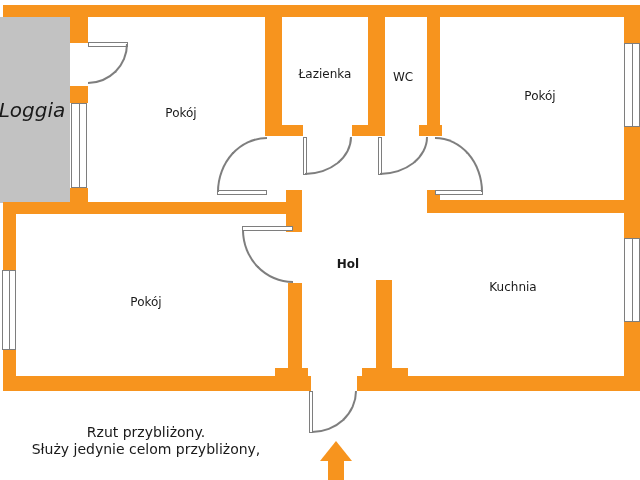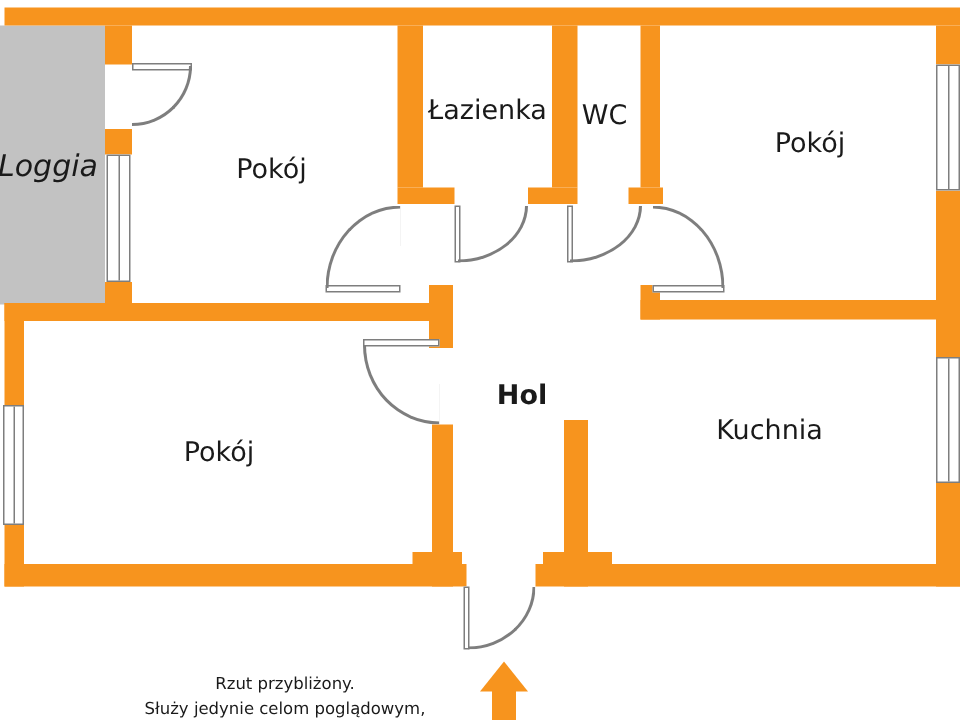--- a/index.html
+++ b/index.html
@@ -19,26 +19,26 @@
   .win .mull{position:absolute;background:var(--line);}
   .win.v .mull{left:50%;top:0;width:1px;height:100%;}
   .leaf{position:absolute;background:#fff;border:1px solid var(--line);box-sizing:border-box;}
   .arc{position:absolute;box-sizing:border-box;border:0 solid var(--line);background:transparent;}
   .arc.br{border-right-width:2px;border-bottom-width:2px;border-bottom-right-radius:100% 100%;}
   .arc.bl{border-left-width:2px;border-bottom-width:2px;border-bottom-left-radius:100% 100%;}
   .arc.tl{border-left-width:2px;border-top-width:2px;border-top-left-radius:100% 100%;}
   .arc.tr{border-right-width:2px;border-top-width:2px;border-top-right-radius:100% 100%;}
   .label{
     position:absolute;transform:translate(-50%,-50%);
-    color:var(--text);font-size:18px;white-space:nowrap;
+    color:var(--text);font-size:12px;white-space:nowrap;
   }
   .label.big{font-size:20px;}
   .disclaimer{
-    position:absolute;left:146px;top:448px;transform:translateX(-50%);
-    text-align:center;color:var(--text);font-size:11px;line-height:16.5px;white-space:nowrap;margin-left:44px;
+    position:absolute;left:146px;top:424px;transform:translateX(-50%);
+    text-align:center;color:var(--text);font-size:14px;line-height:16.5px;white-space:nowrap;
   }
   .arrow-head{
     position:absolute;left:320px;top:441px;width:0;height:0;
     border-left:16px solid transparent;border-right:16px solid transparent;
     border-bottom:20px solid var(--wall);
   }
   .arrow-stem{position:absolute;left:328px;top:460px;width:16px;height:20px;background:var(--wall);}
 </style>
 </head>
 <body>
@@ -113,19 +113,19 @@
   <div class="label" style="left:181px;top:113px;">Pokój</div>
   <div class="label" style="left:325px;top:74px;">Łazienka</div>
   <div class="label" style="left:403px;top:77px;">WC</div>
   <div class="label" style="left:540px;top:96px;">Pokój</div>
   <div class="label" style="left:146px;top:302px;">Pokój</div>
   <div class="label" style="left:348px;top:264px;font-weight:bold;">Hol</div>
   <div class="label" style="left:513px;top:287px;">Kuchnia</div>
 
   <div class="disclaimer">
     <div>Rzut przybliżony.</div>
-    <div>Służy jedynie celom poglądowym,</div>
+    <div>Służy jedynie celom przybliżony,</div>
   </div>
 
   <div class="arrow-head"></div>
   <div class="arrow-stem"></div>
 
 </div>
 
 </body></html>

